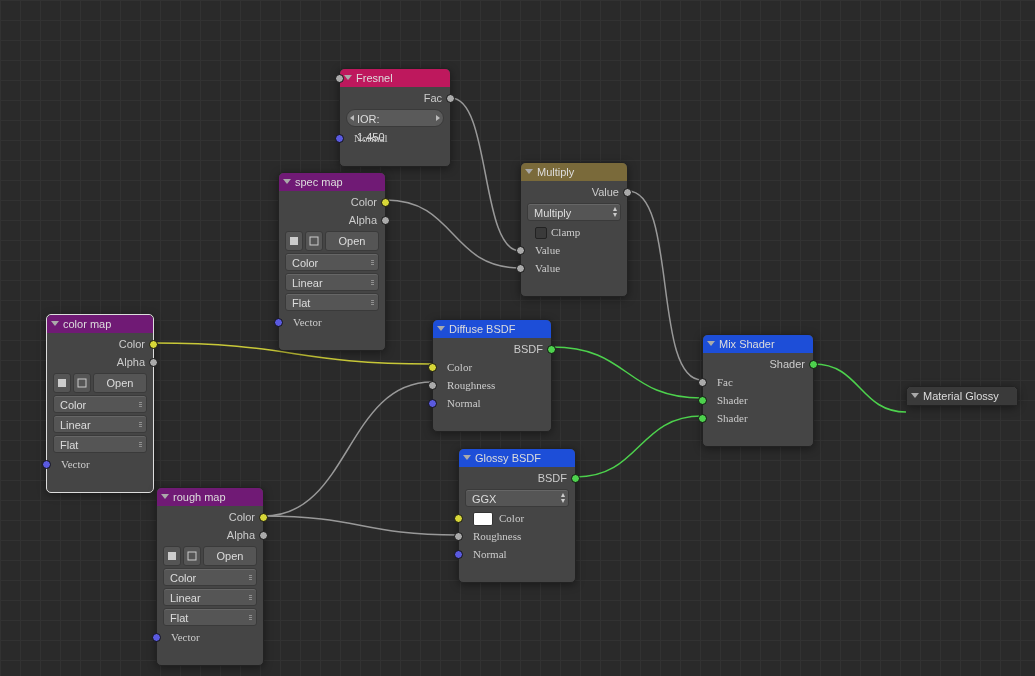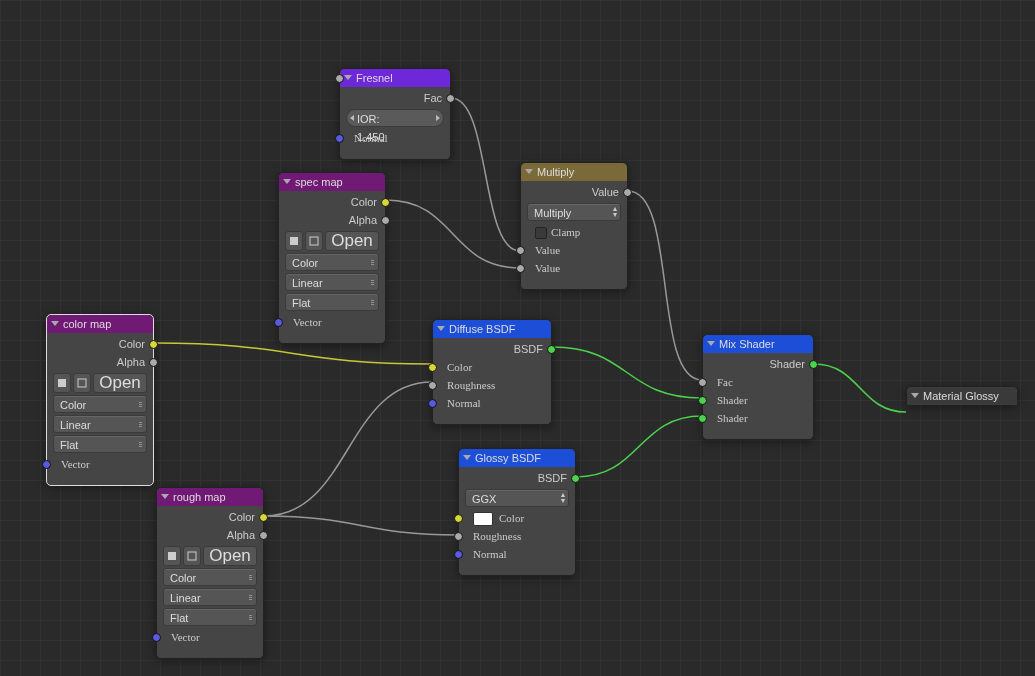--- a/index.html
+++ b/index.html
@@ -45,23 +45,23 @@
   position: absolute;
   left: 4px; top: 6px;
   width: 0; height: 0;
   border-left: 4px solid transparent;
   border-right: 4px solid transparent;
   border-top: 5px solid #aaa;
 }
 .hdr-texture { background: #701a75; }
 .hdr-shader  { background: #1d4ed8; }
 .hdr-color   { background: #7a6a3a; }
-.hdr-input   { background: #6d28d9; }
+.hdr-input   { background: #be185d; }
 .hdr-output  { background: #3a3a3a; }
-.node-body { padding: 2px 0 12px; }
+.node-body { padding: 2px 0 19px; }
 .row {
   position: relative;
   height: 18px;
   line-height: 18px;
   padding: 0 8px;
 }
 .row.right { text-align: right; }
 .row.left { text-align: left; padding-left: 14px; font-family: Liberation Serif, serif; }
 .socket {
   position: absolute;
@@ -144,21 +144,21 @@
   border-radius: 3px;
   width: 18px;
   display: flex;
   align-items: center;
   justify-content: center;
 }
 .openbar .btn.wide {
   flex: 1;
   text-align: center;
   line-height: 18px;
-  font-size: 17px;
+  font-size: 11px;
   color: #ddd;
 }
 .swatch {
   display: inline-block;
   width: 20px; height: 14px;
   background: #fff;
   border: 1px solid #333;
   border-radius: 2px;
   vertical-align: middle;
   margin-right: 6px;

